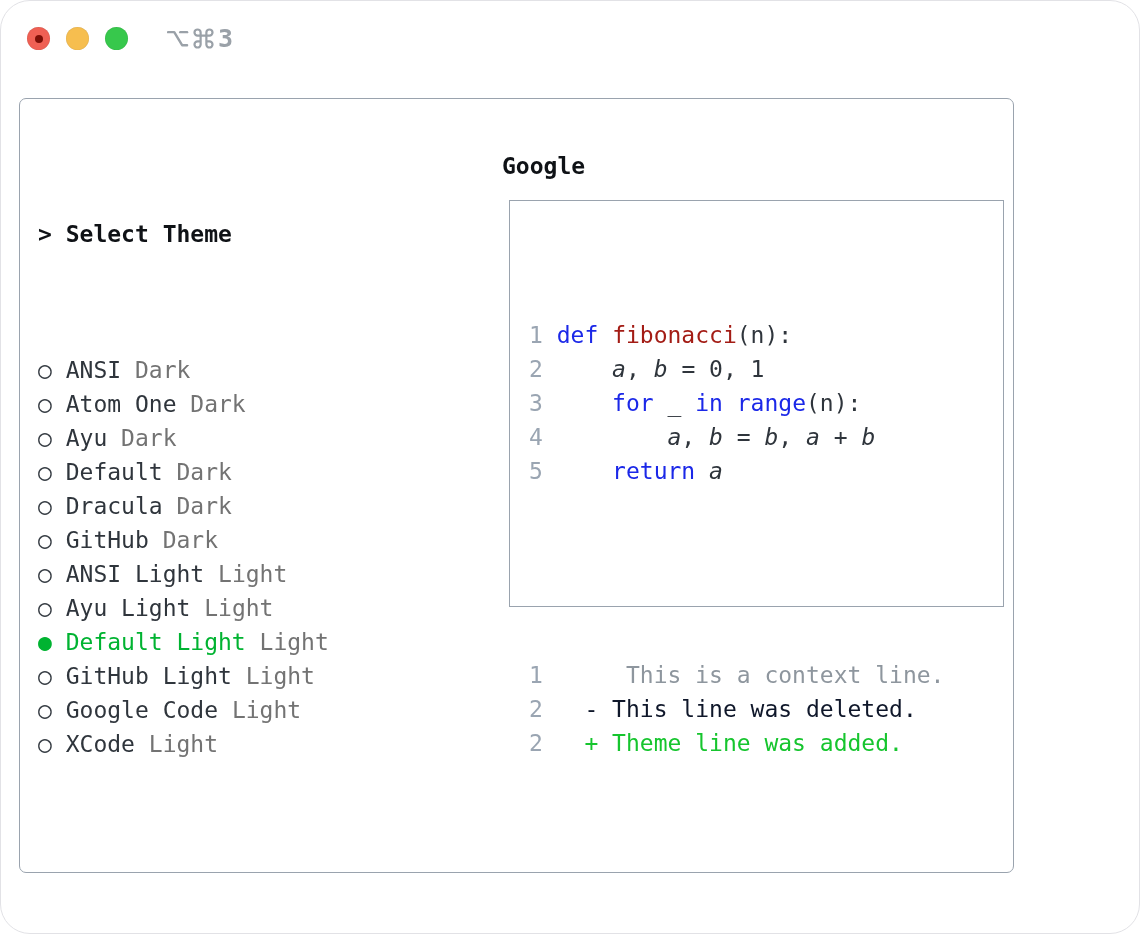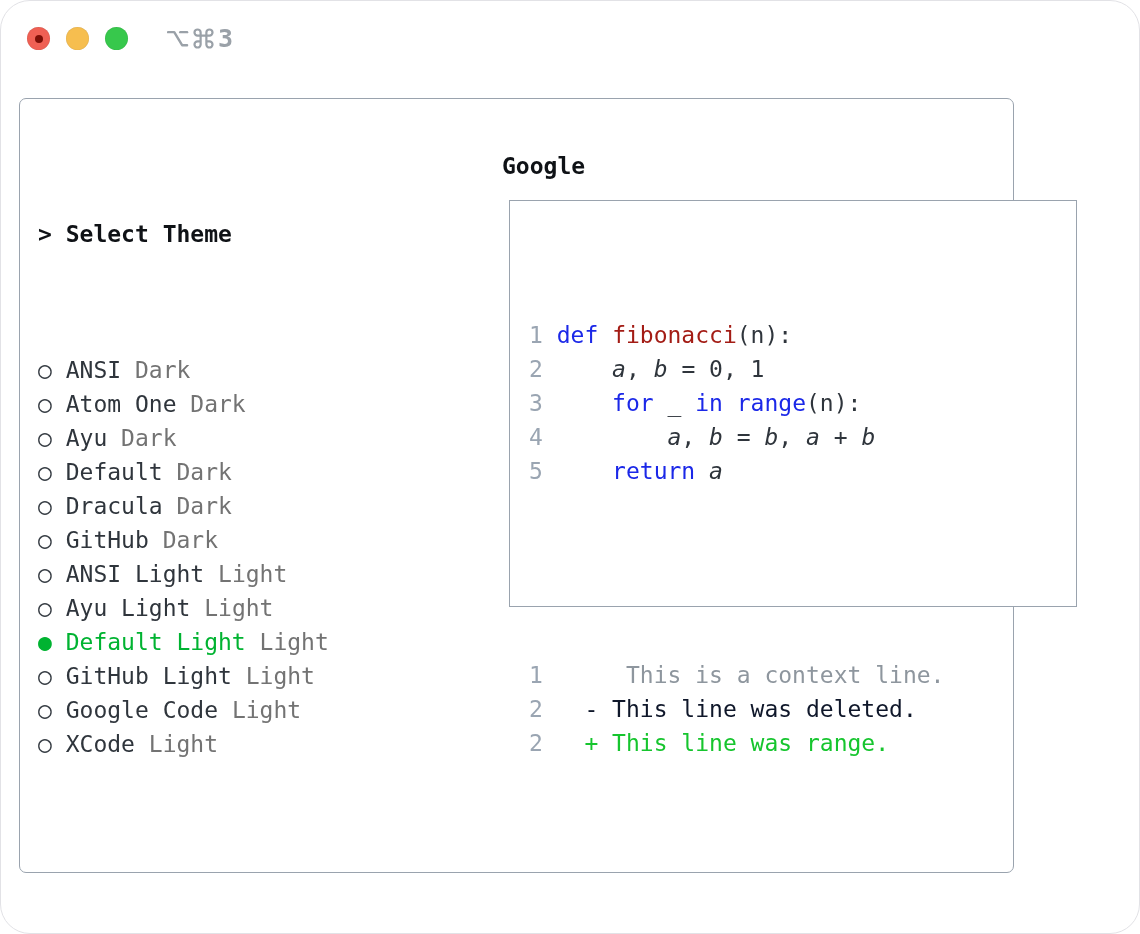--- a/index.html
+++ b/index.html
@@ -31,21 +31,21 @@
   .spacer34{height:34px;}
   .left-col{position:absolute;left:18px;top:50px;}
   .header{font-weight:bold;color:#0f1216;}
   .hprefix{margin-right:1ch;}
   .item .marker{color:#3a4047;}
   .item .variant{color:#737373;}
   .item.selected .marker,.item.selected .name{color:#00b331;}
   
   .preview-label{position:absolute;left:482px;top:50px;height:34px;font-weight:bold;color:#0f1216;}
   .preview-box{
-    position:absolute;left:489px;top:101px;width:568px;height:407px;box-sizing:border-box;
+    position:absolute;left:489px;top:101px;width:495px;height:407px;box-sizing:border-box;
     border:1.5px solid #9aa3ae;background:#fff;padding:49px 0 0 19px;
   }
   .cline{height:34px;}
   .lnum{color:#9aa5b2;}
   .tk-kw{color:#1b28e8;}
   .tk-fn{color:#a31c15;}
   .tk-v{font-style:italic;}
   .tk-ctx{color:#8e969e;}
   .tk-del{color:#0f172a;}
   .tk-add{color:#16c52e;}
@@ -91,17 +91,17 @@
 
       
       
     </div>
 
     <div class="preview-label">Google</div>
 
     <div class="preview-box">
       <div id="code-block"><div class="cline"><span class="lnum">1</span><span> </span><span class="tk-kw">def</span><span> </span><span class="tk-fn">fibonacci</span><span>(n):</span></div><div class="cline"><span class="lnum">2</span><span> </span><span>    </span><span class="tk-v">a</span><span>, </span><span class="tk-v">b</span><span> = 0, 1</span></div><div class="cline"><span class="lnum">3</span><span> </span><span>    </span><span class="tk-kw">for</span><span> _ </span><span class="tk-kw">in</span><span> </span><span class="tk-kw">range</span><span>(n):</span></div><div class="cline"><span class="lnum">4</span><span> </span><span>        </span><span class="tk-v">a</span><span>, </span><span class="tk-v">b</span><span> = </span><span class="tk-v">b</span><span>, </span><span class="tk-v">a</span><span> + </span><span class="tk-v">b</span></div><div class="cline"><span class="lnum">5</span><span> </span><span>    </span><span class="tk-kw">return</span><span> </span><span class="tk-v">a</span></div></div>
       <div class="spacer34"></div>
-      <div id="diff-block"><div class="cline"><span class="lnum">1</span><span> </span><span class="tk-ctx">     This is a context line.</span></div><div class="cline"><span class="lnum">2</span><span> </span><span class="tk-del">  - This line was deleted.</span></div><div class="cline"><span class="lnum">2</span><span> </span><span class="tk-add">  + This line was range.</span></div></div>
+      <div id="diff-block"><div class="cline"><span class="lnum">1</span><span> </span><span class="tk-ctx">     This is a context line.</span></div><div class="cline"><span class="lnum">2</span><span> </span><span class="tk-del">  - This line was deleted.</span></div><div class="cline"><span class="lnum">2</span><span> </span><span class="tk-add">  + Theme line was added.</span></div></div>
     </div>
 
   </div>
 </div>
 
 </body></html>

